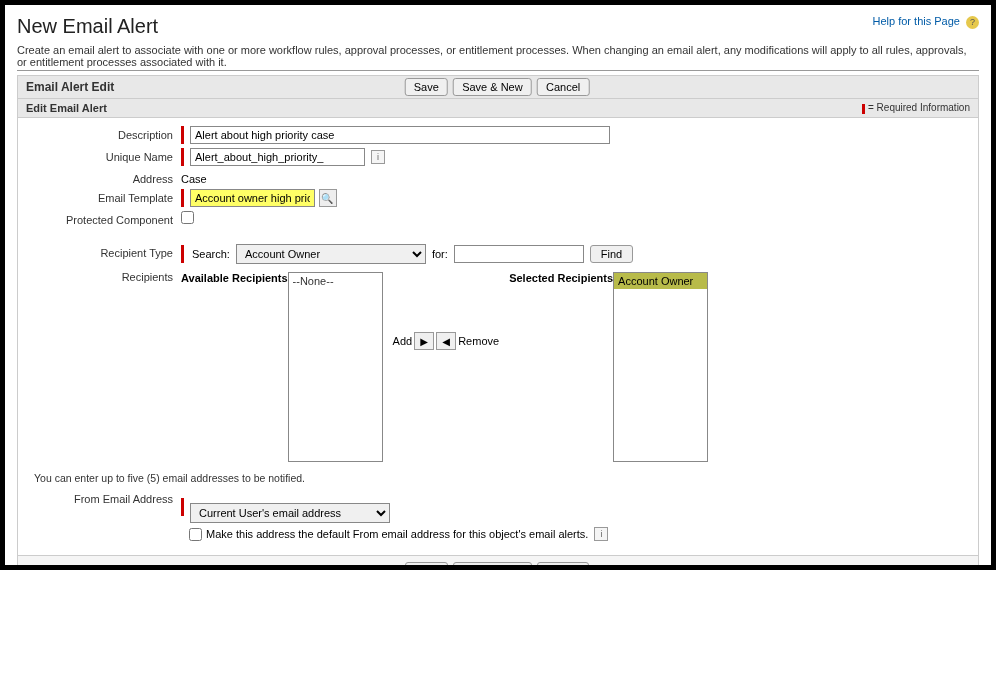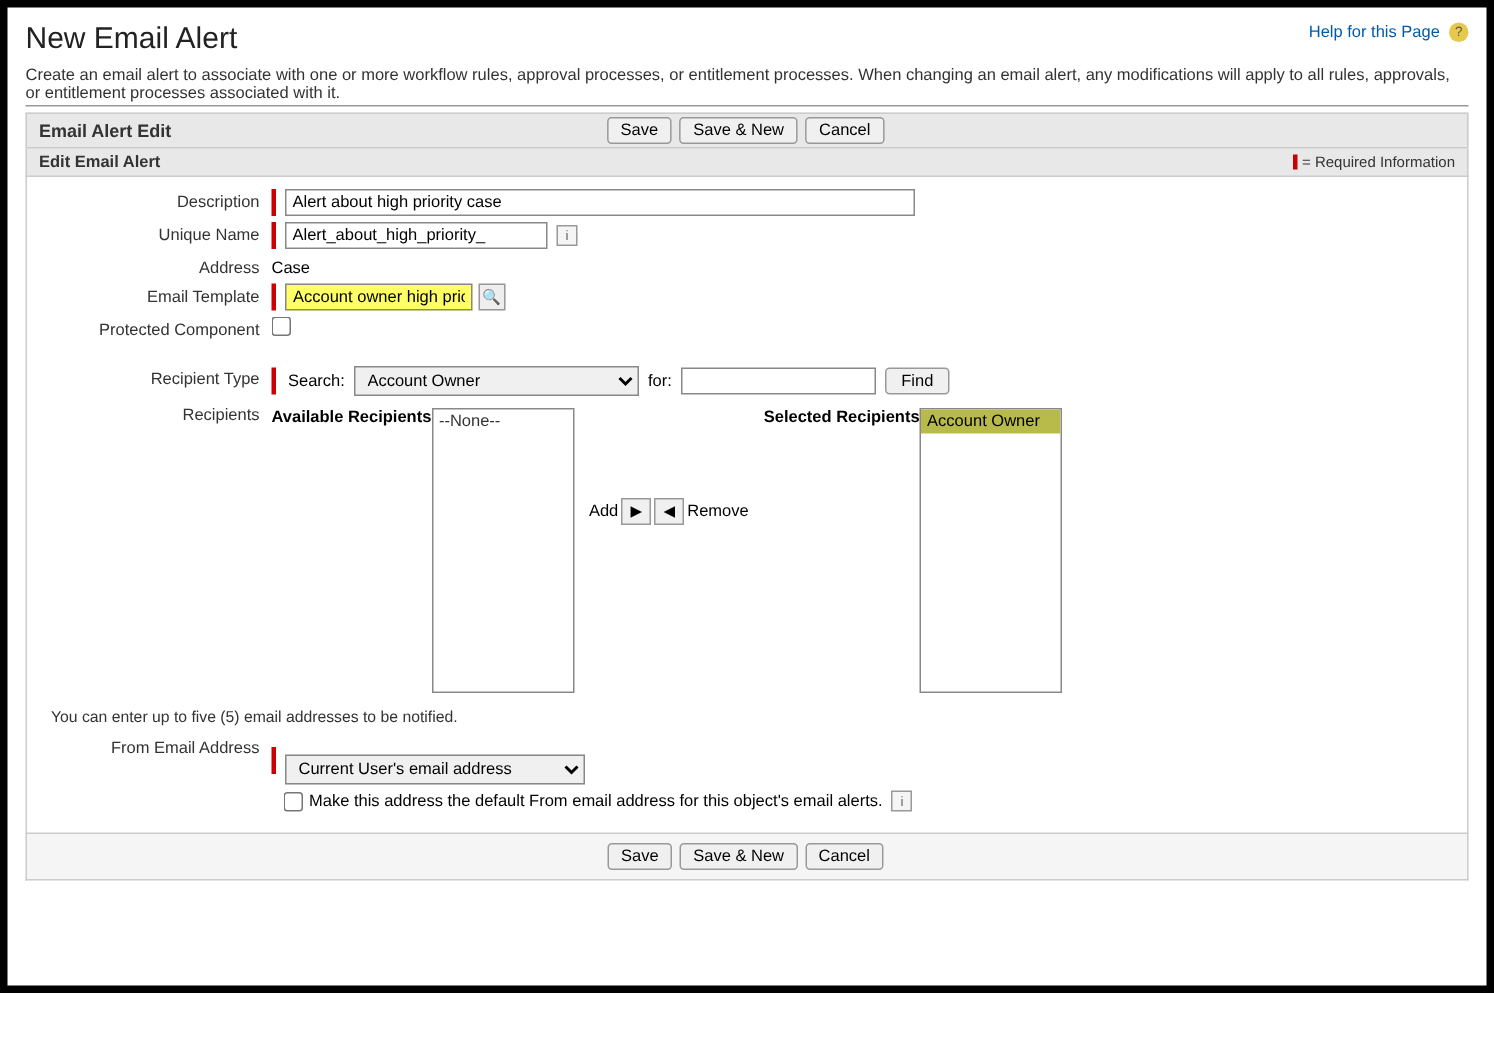--- a/index.html
+++ b/index.html
@@ -1,17 +1,17 @@
 <!DOCTYPE html>
 <html><head>
 <meta charset="utf-8">
 <style>
 * { box-sizing: border-box; margin: 0; padding: 0; }
 body { font-family: Arial, Helvetica, sans-serif; font-size: 11px; background: #fff; }
-.frame { border: 5px solid #000; width: 996px; height: 662px; padding: 10px 12px; position: relative; overflow: hidden; }
+.frame { border: 5px solid #000; width: 996px; height: 570px; padding: 10px 12px; position: relative; overflow: hidden; }
 .header-row { display: flex; justify-content: space-between; align-items: flex-start; margin-bottom: 6px; }
 .page-title { font-size: 20px; font-weight: normal; color: #222; }
 .help-link { font-size: 11px; color: #015ba7; cursor: pointer; }
 .help-icon { display: inline-block; width: 13px; height: 13px; background: #e6c84c; border-radius: 50%; vertical-align: middle; margin-left: 3px; font-size: 9px; line-height: 13px; text-align: center; color: #555; }
 .intro-text { font-size: 11px; color: #333; border-bottom: 1px solid #999; padding-bottom: 2px; margin-bottom: 4px; }
 .section-header { background: #e8e8e8; border: 1px solid #ccc; padding: 3px 8px; font-size: 12px; font-weight: bold; color: #333; display: flex; align-items: center; }
 .section-header .buttons { margin-left: auto; margin-right: auto; position: absolute; left: 50%; transform: translateX(-50%); }
 .sub-header { background: #e8e8e8; border: 1px solid #ccc; border-top: none; padding: 3px 8px; font-size: 11px; font-weight: bold; color: #333; display: flex; justify-content: space-between; align-items: center; }
 .required-info { font-size: 10px; font-weight: normal; color: #333; }
 .req-bar { display: inline-block; width: 3px; height: 10px; background: #c00; vertical-align: middle; margin-right: 3px; }

